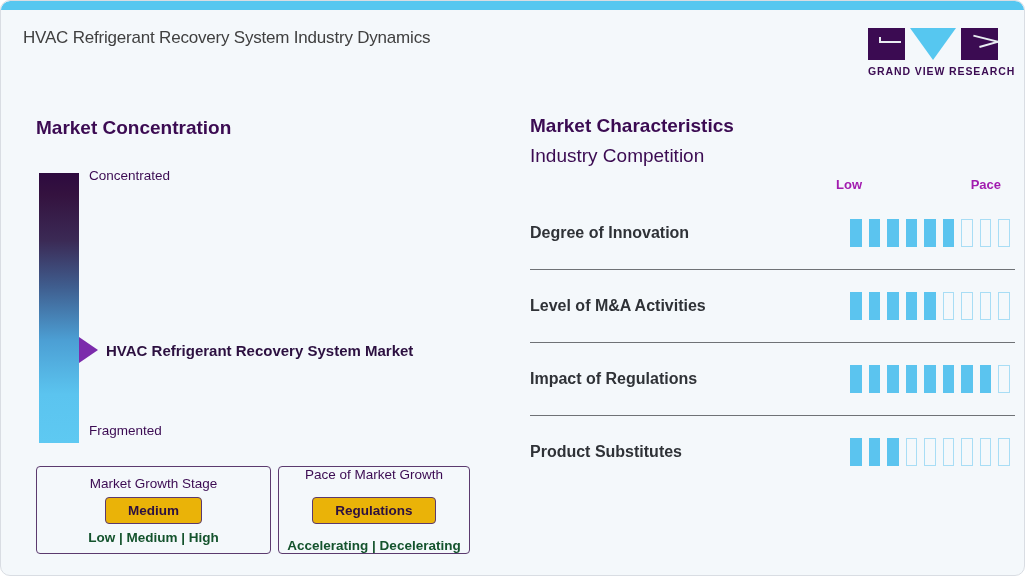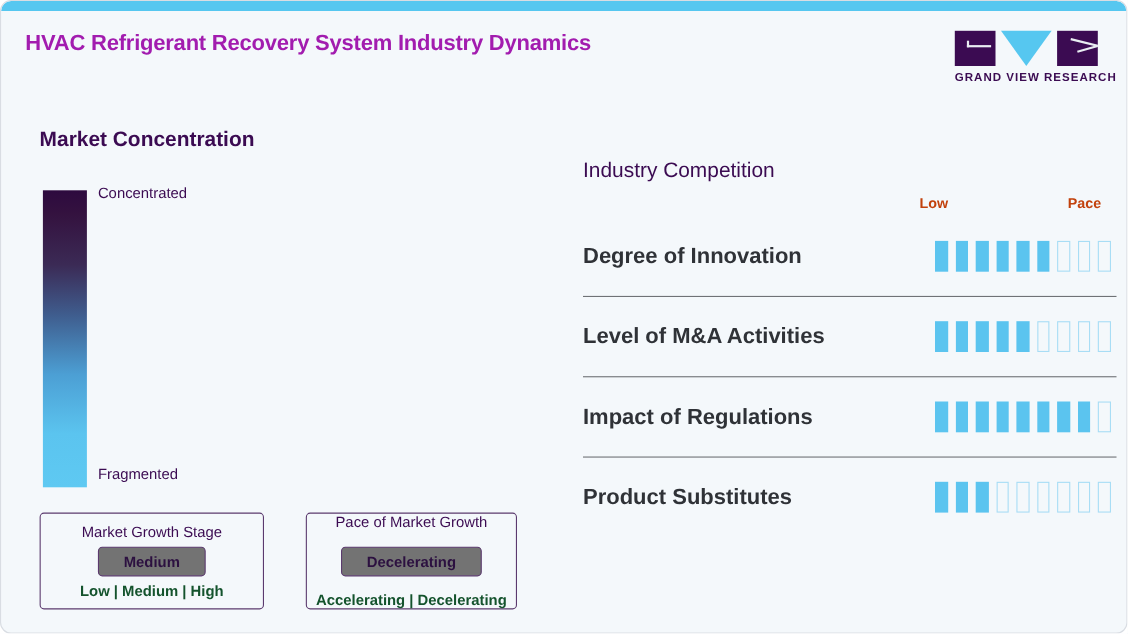--- a/index.html
+++ b/index.html
@@ -33,23 +33,23 @@
   
   #header {
     position: absolute;
     top: 9px; left: 0; right: 0;
     height: 75px;
   }
   #page-title {
     position: absolute;
     left: 22px;
     top: 18px;
-    font-size: 20px;
-    font-weight: bold;
-    color: #a21caf;
+    font-size: 17px;
+    font-weight: normal;
+    color: #404040;
     letter-spacing: -0.2px;
     white-space: nowrap;
   }
   #logo {
     position: absolute;
     right: 26px;
     top: 18px;
     width: 130px;
     padding-left: 24px;
   }
@@ -194,35 +194,35 @@
     border: 1px solid #5b3a6e;
     border-radius: 4px;
     background: #f4f8fb;
     box-sizing: border-box;
     display: flex;
     flex-direction: column;
     align-items: center;
     justify-content: center;
     gap: 6px;
   }
-  #growth-stage-box { left: 35px; width: 204px; align-items: center; }
+  #growth-stage-box { left: 35px; width: 235px; align-items: center; }
   #growth-pace-box  { left: 277px; width: 192px; justify-content: space-between; }
   .growth-heading {
     font-size: 13.5px;
     color: #3b0b52;
     white-space: nowrap;
   }
   .growth-value {
     border: 1px solid #5b3a6e;
     border-radius: 4px;
     padding: 5px 22px;
     font-size: 13.5px;
     font-weight: bold;
     color: #2c1040;
-    background: #737373;
+    background: #eab308;
     white-space: nowrap;
   }
   .growth-options {
     font-size: 13.5px;
     font-weight: bold;
     color: #14532d;
     white-space: nowrap;
   }
 
   
@@ -246,37 +246,37 @@
   }
   #scale-labels {
     position: absolute;
     left: 325px;
     top: 92px;
     width: 165px;
     display: flex;
     justify-content: space-between;
     font-size: 13px;
     font-weight: bold;
-    color: #c2410c;
+    color: #a21caf;
   }
   #char-rows {
     position: absolute;
     left: 19px;
     top: 112px;
     width: 485px;
   }
   .char-row {
     position: relative;
     height: 72px;
     display: flex;
     align-items: center;
   }
   .char-row + .char-row { border-top: 1.5px solid #6f7276; }
   .char-label {
-    font-size: 20px;
+    font-size: 16px;
     font-weight: bold;
     color: #2f3237;
     flex: 1;
     white-space: nowrap;
   }
   .rating-track {
     display: flex;
     gap: 7px;
     width: 165px;
     justify-content: flex-start;
@@ -317,35 +317,40 @@
   <div id="left-panel">
     <div id="mc-title" class="section-title">Market Concentration</div>
 
     <div id="gradient-wrap">
       <div id="gradient-bar"></div>
     </div>
 
     <div id="label-concentrated" class="gradient-label">Concentrated</div>
     <div id="label-fragmented" class="gradient-label">Fragmented</div>
 
+    <div id="marker-row">
+      <div id="marker-arrow"></div>
+      <div id="marker-label">HVAC Refrigerant Recovery System Market</div>
+    </div>
 
     <div id="growth-stage-box" class="growth-box">
       <div class="growth-heading">Market Growth Stage</div>
       <div class="growth-value">Medium</div>
       <div class="growth-options">Low | Medium | High</div>
     </div>
 
     <div id="growth-pace-box" class="growth-box">
       <div class="growth-heading">Pace of Market Growth</div>
-      <div class="growth-value">Decelerating</div>
+      <div class="growth-value">Regulations</div>
       <div class="growth-options">Accelerating | Decelerating</div>
     </div>
   </div>
 
   <div id="right-panel">
+    <div id="mch-title" class="section-title">Market Characteristics</div>
     <div id="mch-subtitle">Industry Competition</div>
 
     <div id="scale-labels">
       <span>Low</span>
       <span>Pace</span>
     </div>
 
     <div id="char-rows">
         <div class="char-row">
           <div class="char-label">Degree of Innovation</div>

